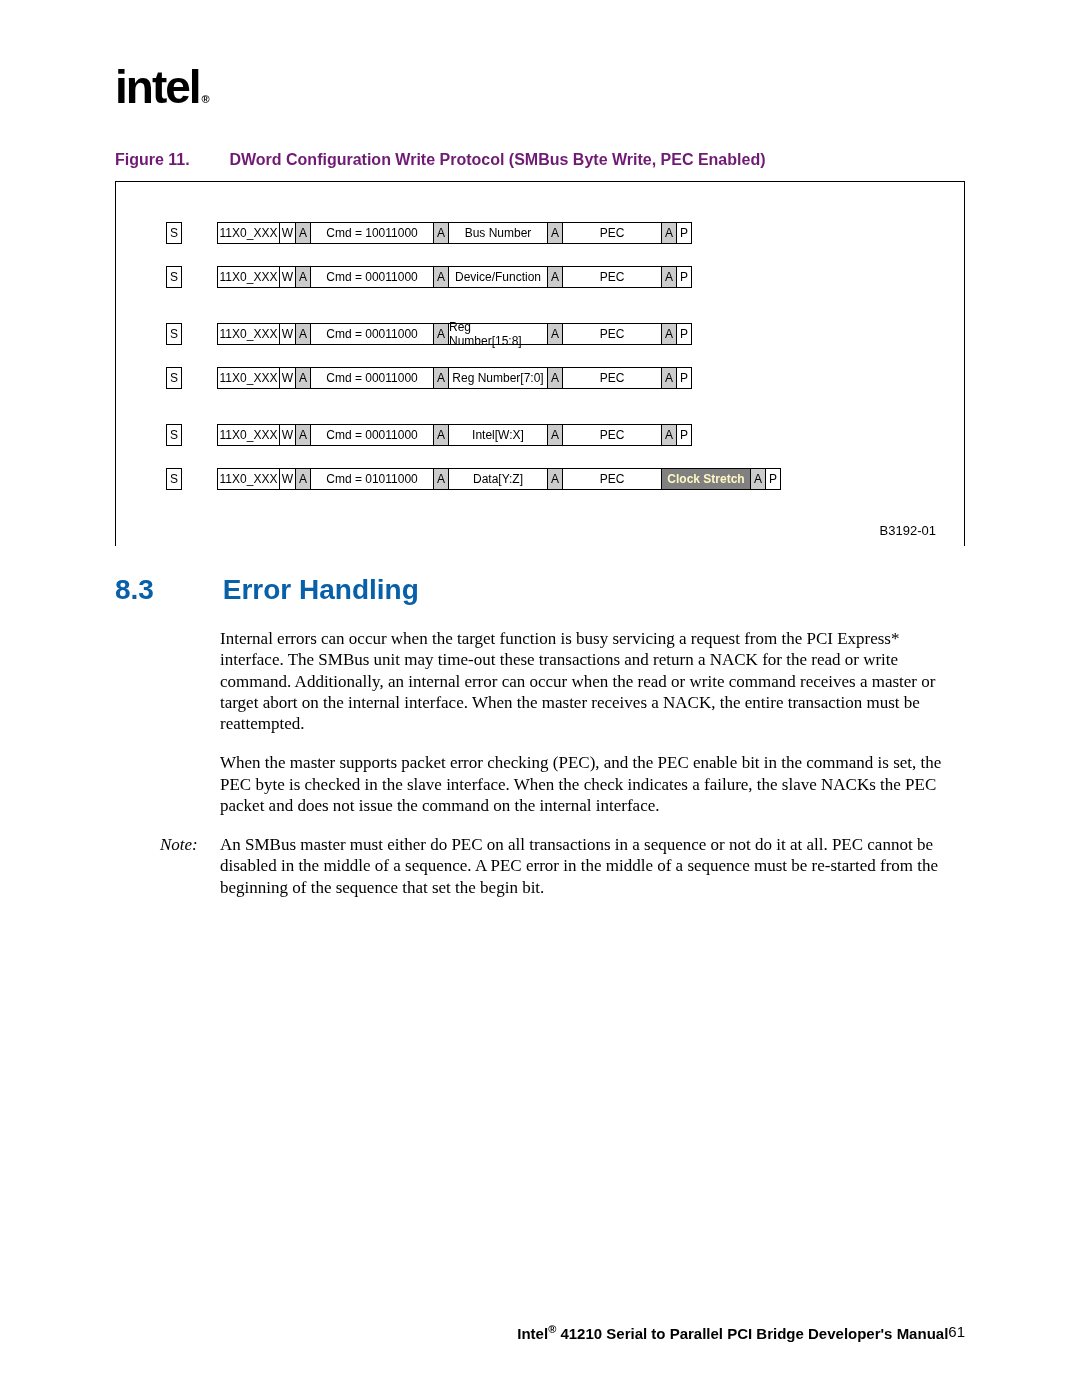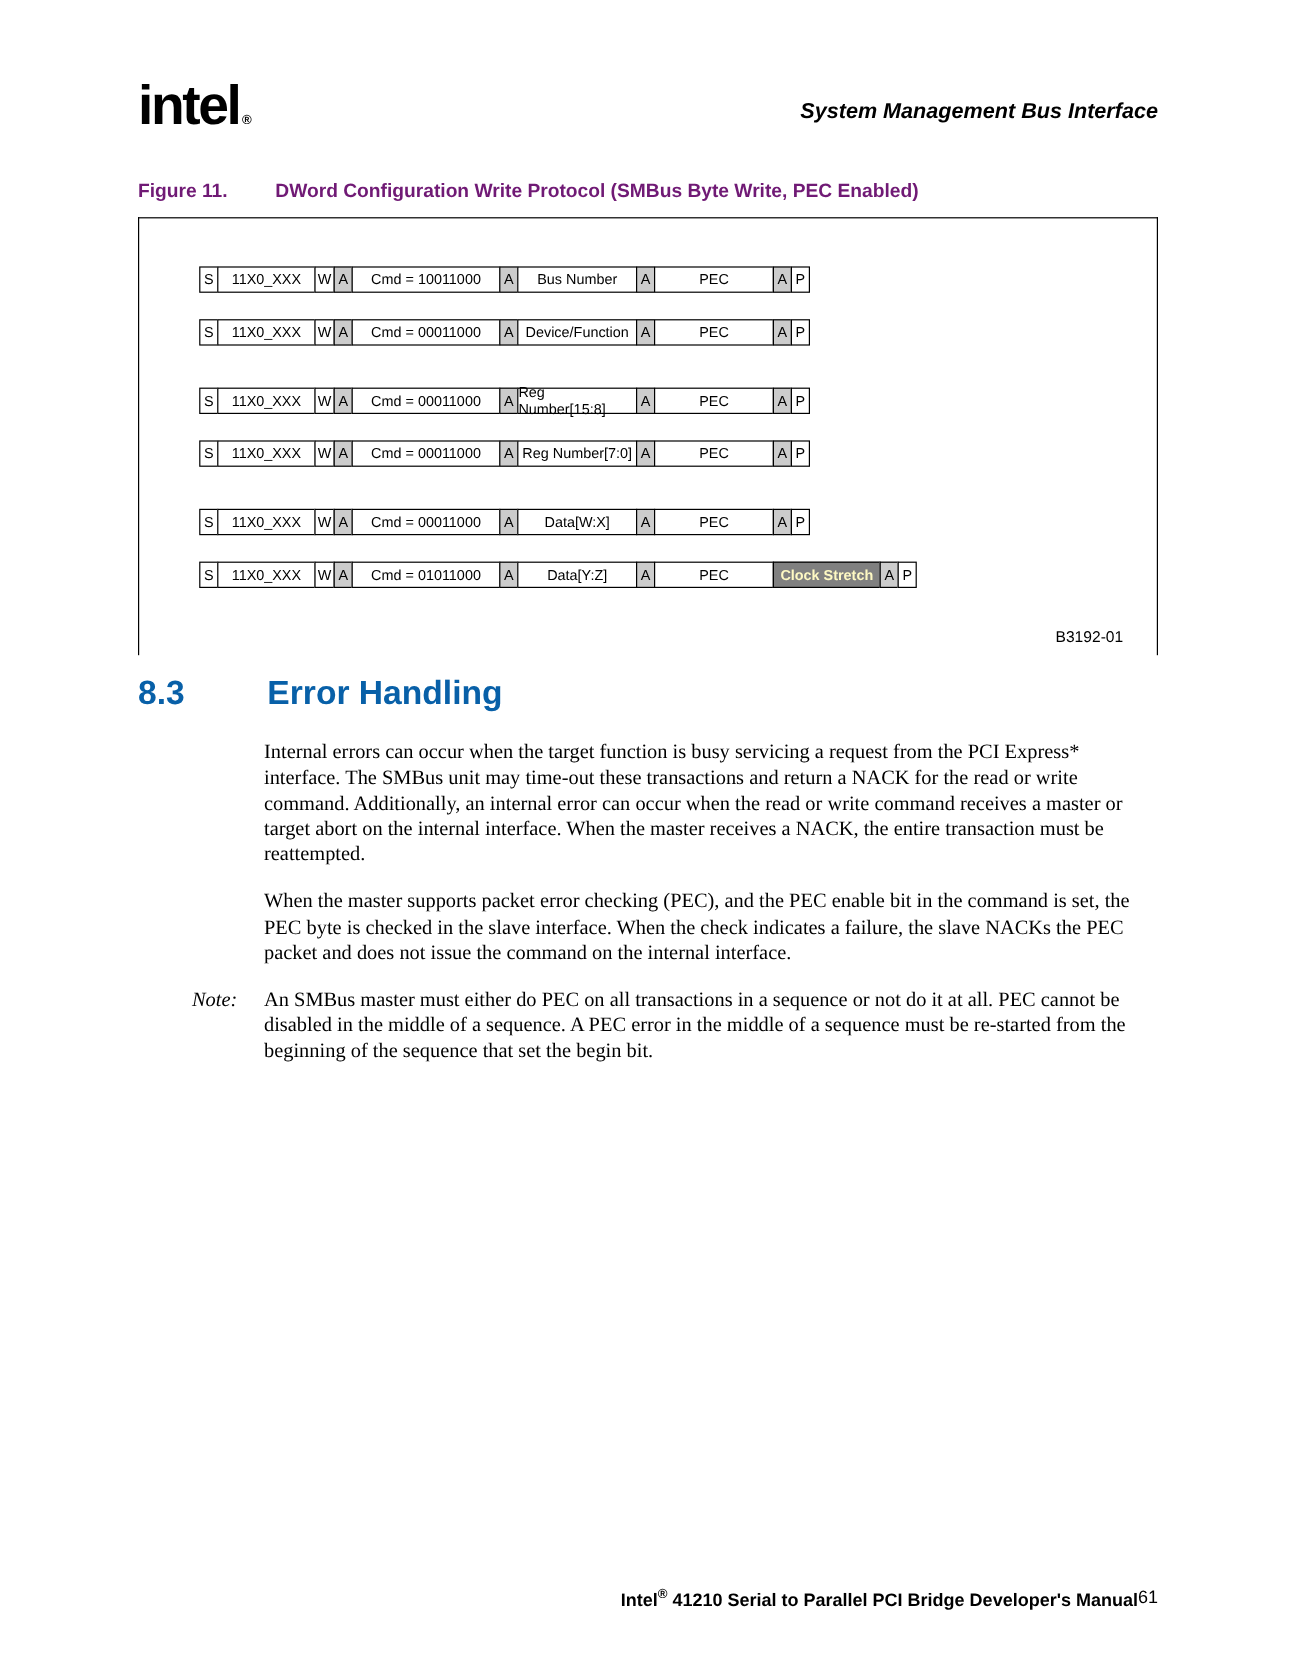--- a/index.html
+++ b/index.html
@@ -67,37 +67,37 @@
     font-size: 12px;
     display: flex;
     align-items: center;
     justify-content: center;
     margin-right: -1px;
     background: #fff;
   }
   .cell.shaded { background: #ccc; }
   .cell.dark { background: #808080; color: #fef9c3; font-weight: bold; }
   .c-s { width: 16px; }
-  .c-addr { width: 82px; }
+  .c-addr { width: 63px; margin-left: 36px; }
   .c-w { width: 17px; }
   .c-a { width: 16px; }
   .c-cmd { width: 124px; }
   .c-data { width: 100px; }
   .c-pec { width: 100px; }
   .c-p { width: 16px; }
   .c-stretch { width: 90px; }
   .diagram-code {
     position: absolute;
     right: 28px;
     bottom: 8px;
     font-family: Arial, Helvetica, sans-serif;
     font-size: 13px;
   }
   .section-heading {
-    margin-top: 16px;
+    margin-top: 28px;
     font-family: Arial, Helvetica, sans-serif;
     font-weight: bold;
     color: #0860A8;
     font-size: 28px;
   }
   .sec-num { display: inline-block; width: 100px; }
   .body-block {
     margin-left: 105px;
     margin-top: 22px;
     font-size: 17px;
@@ -127,21 +127,20 @@
   .footer .reg { font-size: 11px; vertical-align: super; }
   .footer .pagenum { font-weight: normal; }
 </style>
 </head>
 <body>
 
 <div class="header">
   <span class="logo">
     <span>intel</span><span class="logo-sub">®</span>
   </span>
-  <span class="header-title">System Management Bus Interface</span>
 </div>
 
 <div class="figure-title">
   <span class="figure-label">Figure 11.</span>
   <span>DWord Configuration Write Protocol (SMBus Byte Write, PEC Enabled)</span>
 </div>
 
 <div class="diagram-border">
   <div id="rows-host">
       <div class="row">
@@ -196,21 +195,21 @@
         <div class="cell c-a shaded ">A</div>
         <div class="cell c-p ">P</div>
       </div>
       <div class="row">
         <div class="cell c-s ">S</div>
         <div class="cell c-addr ">11X0_XXX</div>
         <div class="cell c-w ">W</div>
         <div class="cell c-a shaded ">A</div>
         <div class="cell c-cmd ">Cmd = 00011000</div>
         <div class="cell c-a shaded ">A</div>
-        <div class="cell c-data ">Data[W:X]</div>
+        <div class="cell c-data ">Intel[W:X]</div>
         <div class="cell c-a shaded ">A</div>
         <div class="cell c-pec ">PEC</div>
         <div class="cell c-a shaded ">A</div>
         <div class="cell c-p ">P</div>
       </div>
       <div class="row">
         <div class="cell c-s ">S</div>
         <div class="cell c-addr ">11X0_XXX</div>
         <div class="cell c-w ">W</div>
         <div class="cell c-a shaded ">A</div>

